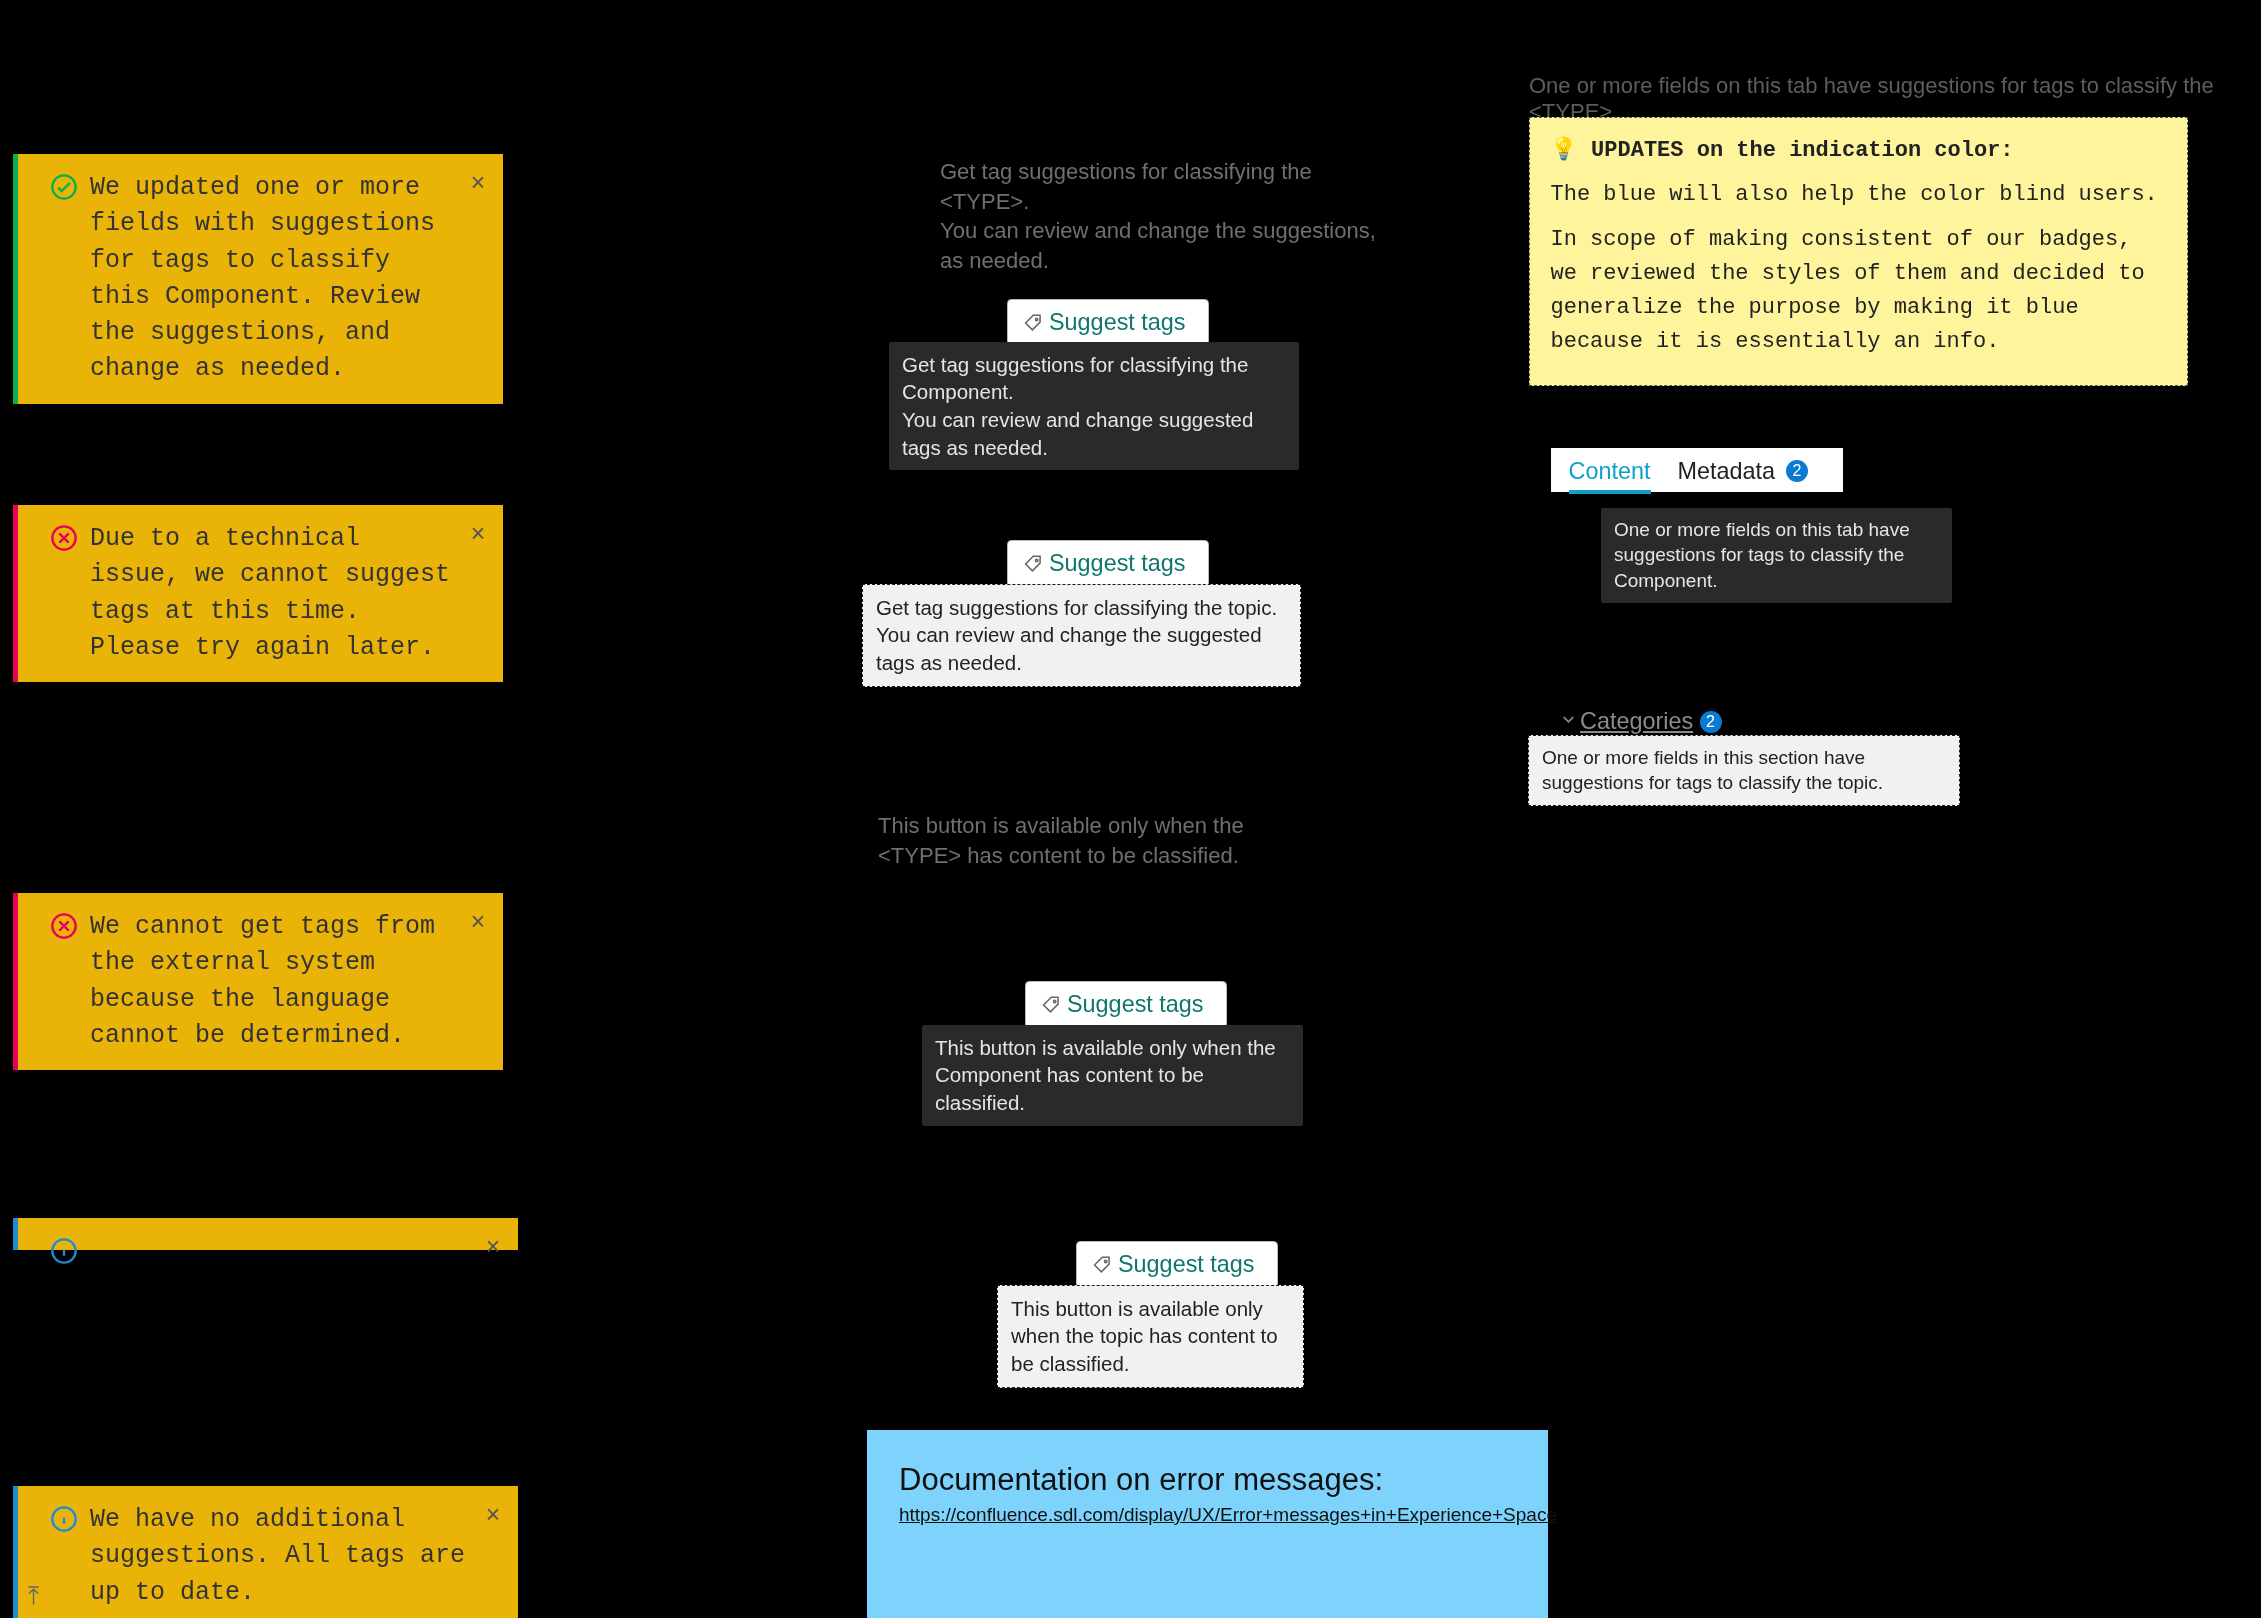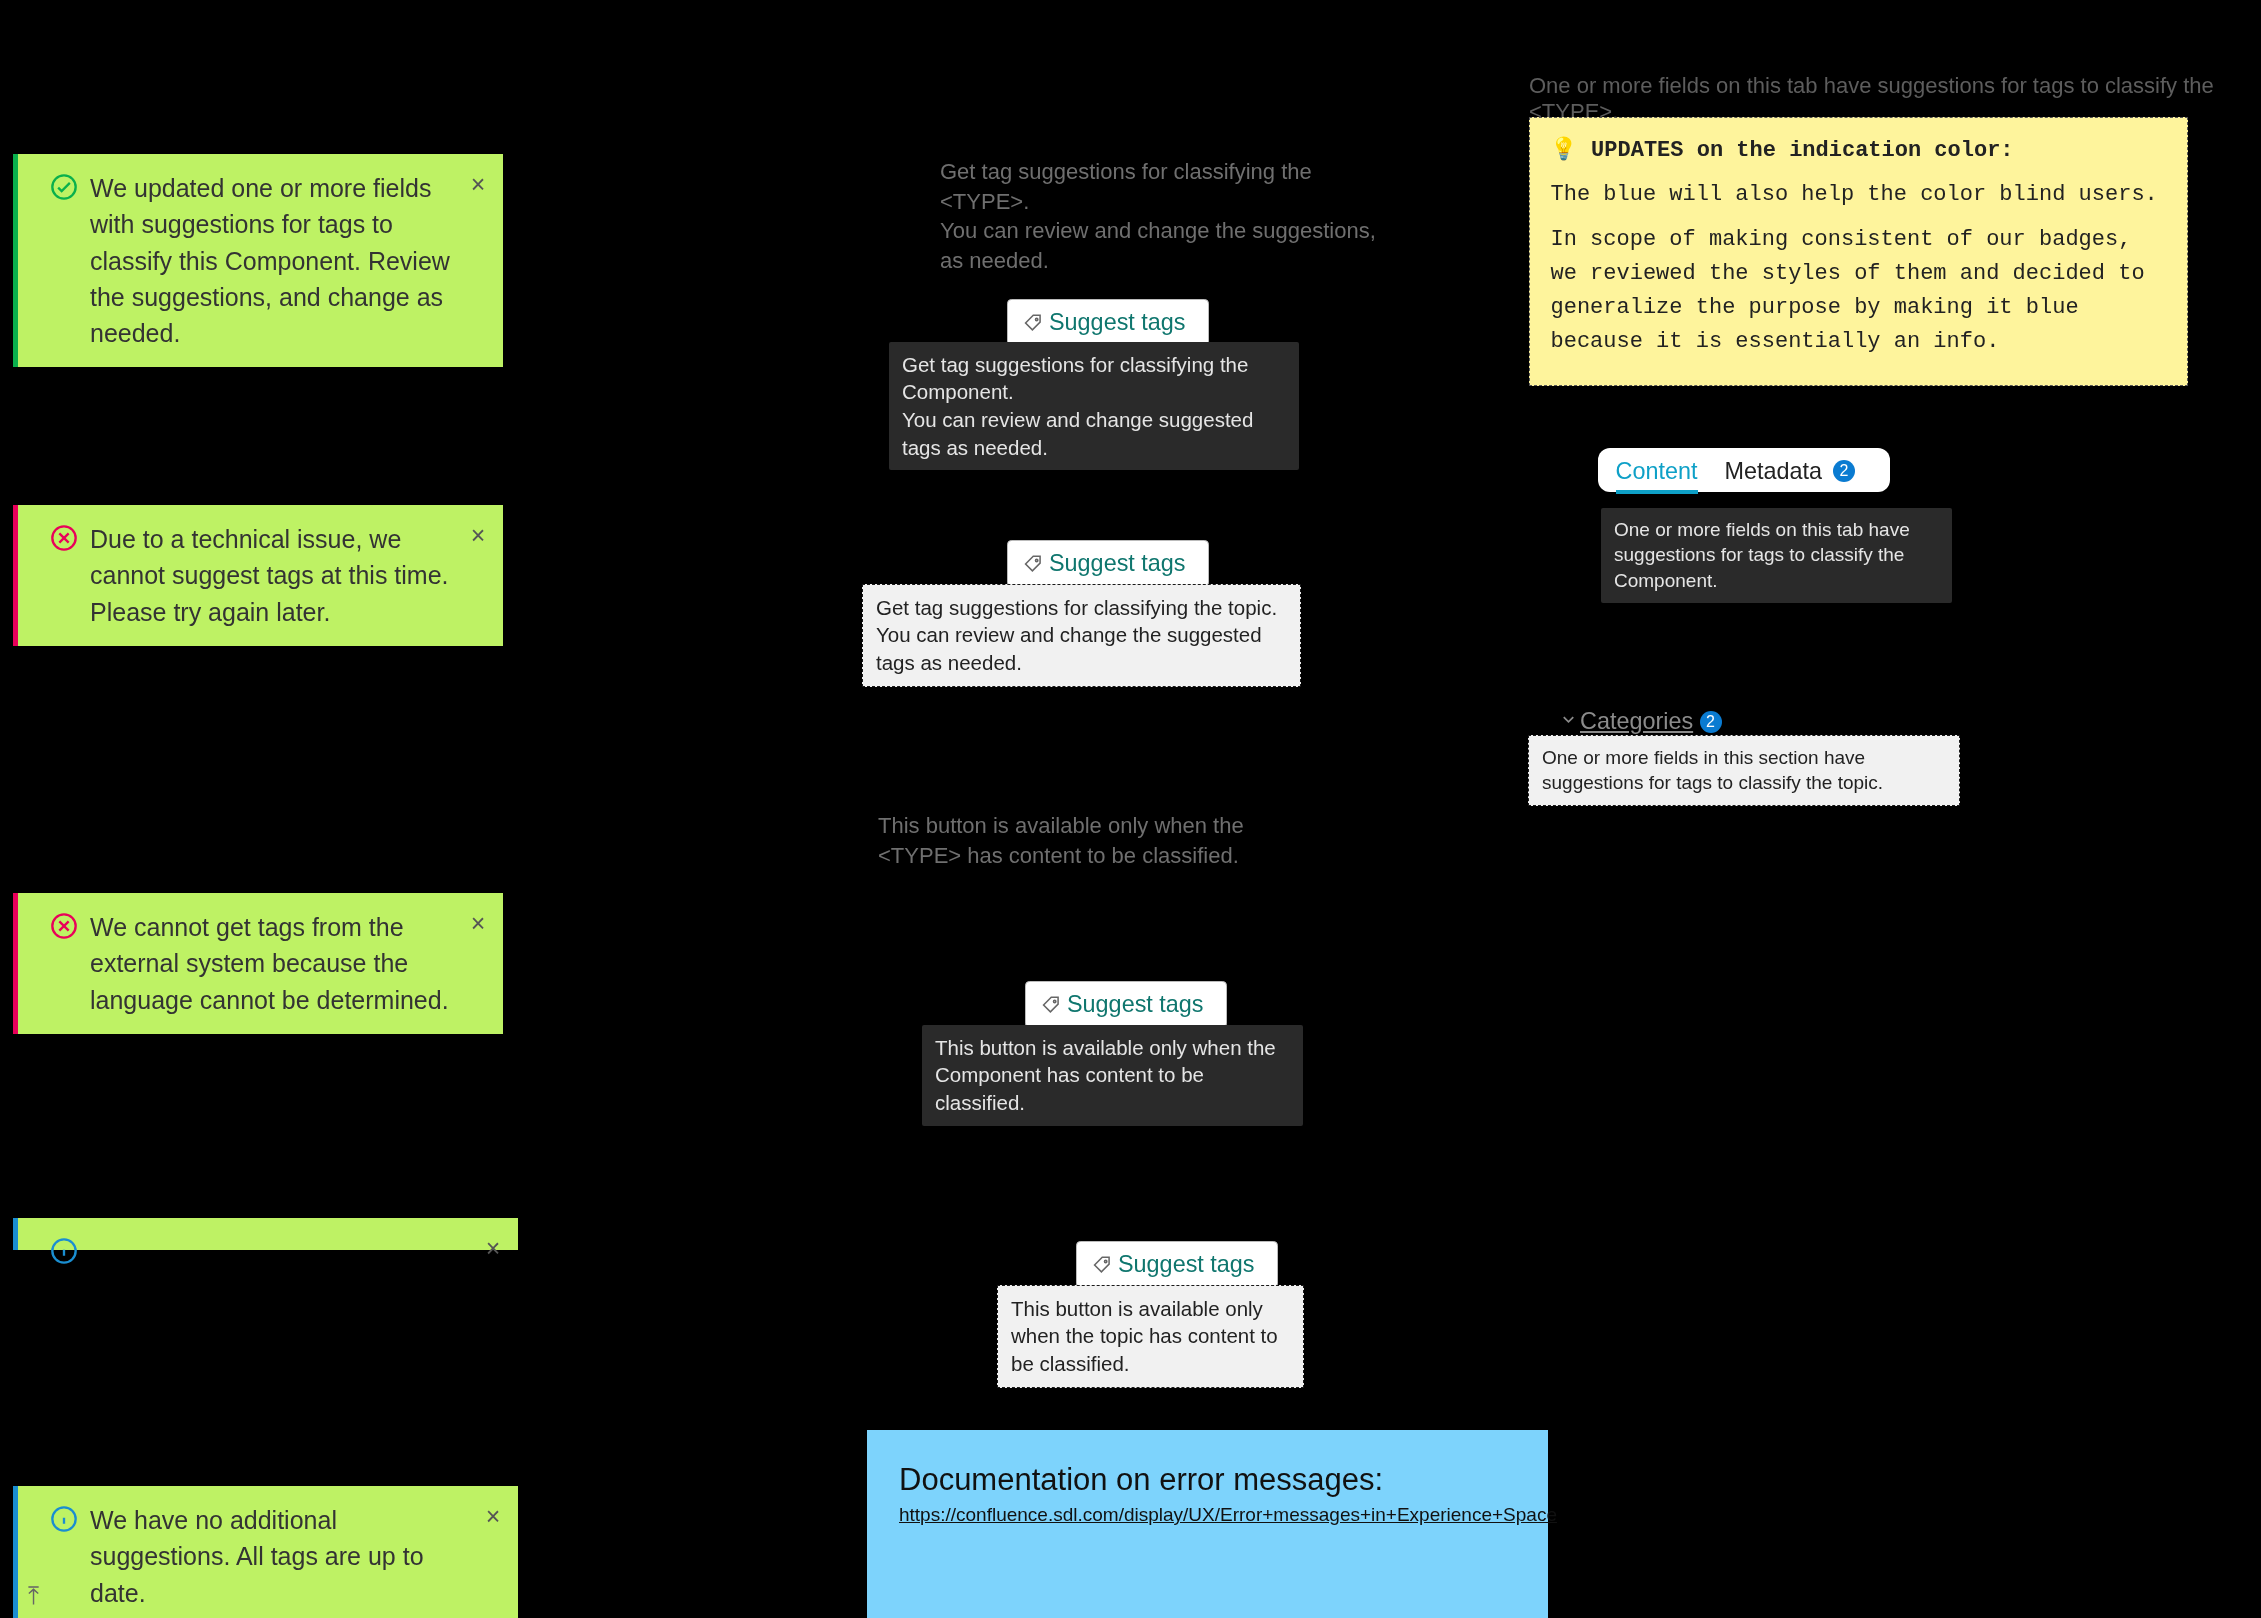--- a/index.html
+++ b/index.html
@@ -9,24 +9,25 @@
     height: 1619px;
     background: #000;
     font-family: "Segoe UI", Arial, sans-serif;
     position: relative;
     color: #222;
   }
 
   
   .toast {
     position: absolute;
-    background: #bef264;
+    background: #eab308;
     border-left: 5.9px solid;
     padding: 16px 40px 16px 72px;
     box-shadow: 0 1.5px 4.4px rgba(0,0,0,.2);
+    font-family: Liberation Mono, monospace;
   }
   .toast .msg { font-size: 25px; line-height: 1.45; color: #333; }
   .toast .ico { position: absolute; left: 32px; top: 19px; width: 28px; height: 28px; }
   .toast .close { position: absolute; right: 17.6px; top: 17.6px; font-size: 25px; color: #555; cursor: pointer; line-height: 1; }
 
   .toast.success { border-left-color: #0ab04c; }
   .toast.error   { border-left-color: #e9005a; }
   .toast.info    { border-left-color: #1a8ed1; }
 
   #toast1 { left: 13px; top: 154px;  width: 490px; }
@@ -106,23 +107,22 @@
   }
   .sticky .title { font-weight: bold; margin-bottom: 10.2px; }
   .sticky p { margin: 0 0 10.2px 0; }
 
   
   .tabbar {
     position: absolute;
     left: 1551px; top: 448px;
     background: #fff;
     padding: 10.2px 14.6px 7.3px 17.6px;
-    border-radius: 12px;
+    border-radius: 0;
     font-size: 23.4px;
-    margin-left: 47px;
   }
   .tabbar .tab { display: inline-block; margin-right: 20.5px; position: relative; cursor: pointer; }
   .tabbar .tab.active { color: #0ea0c7; }
   .tabbar .tab.active::after {
     content: ""; position: absolute; left: 0; right: 0; bottom: -8.8px; height: 3.7px; background: #0ea0c7;
   }
   .badge {
     display: inline-block;
     min-width: 22px; height: 22px; line-height: 22px;
     border-radius: 11px;

